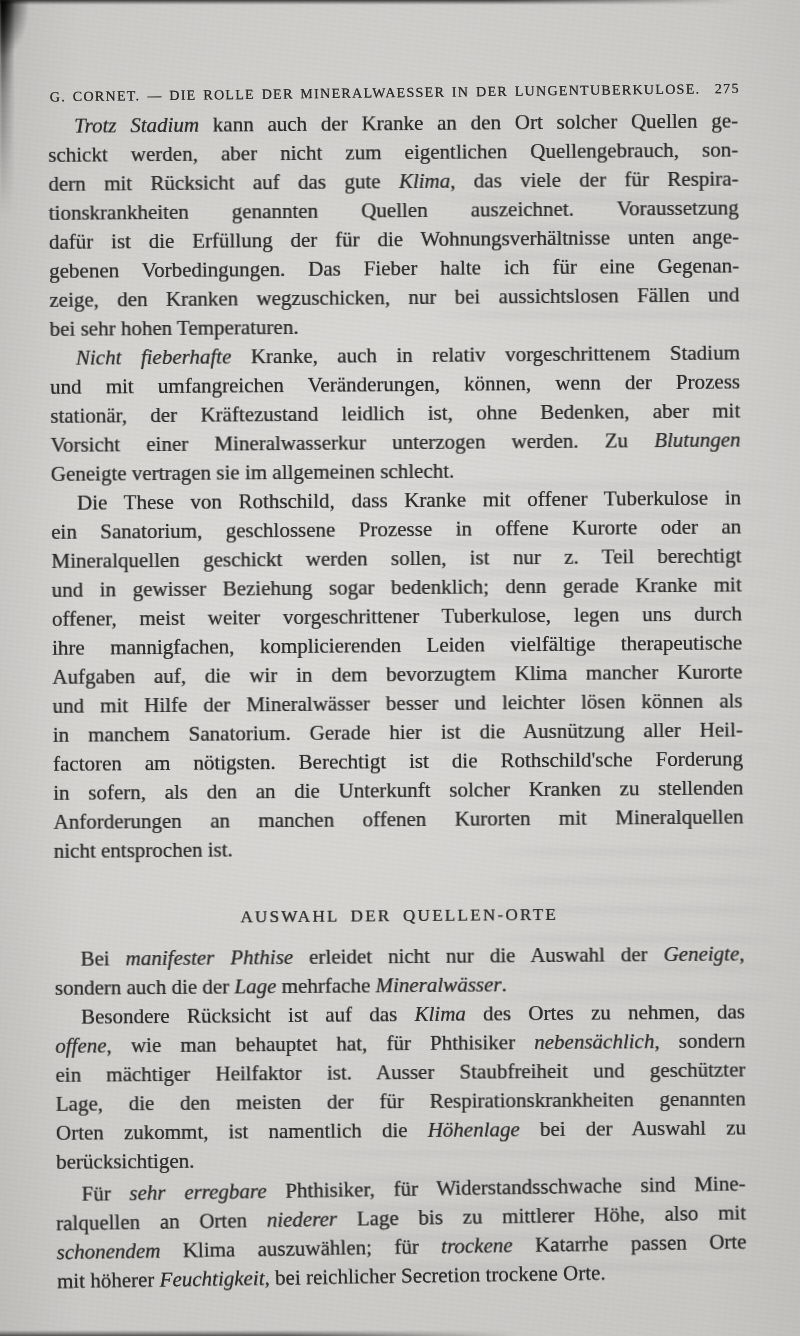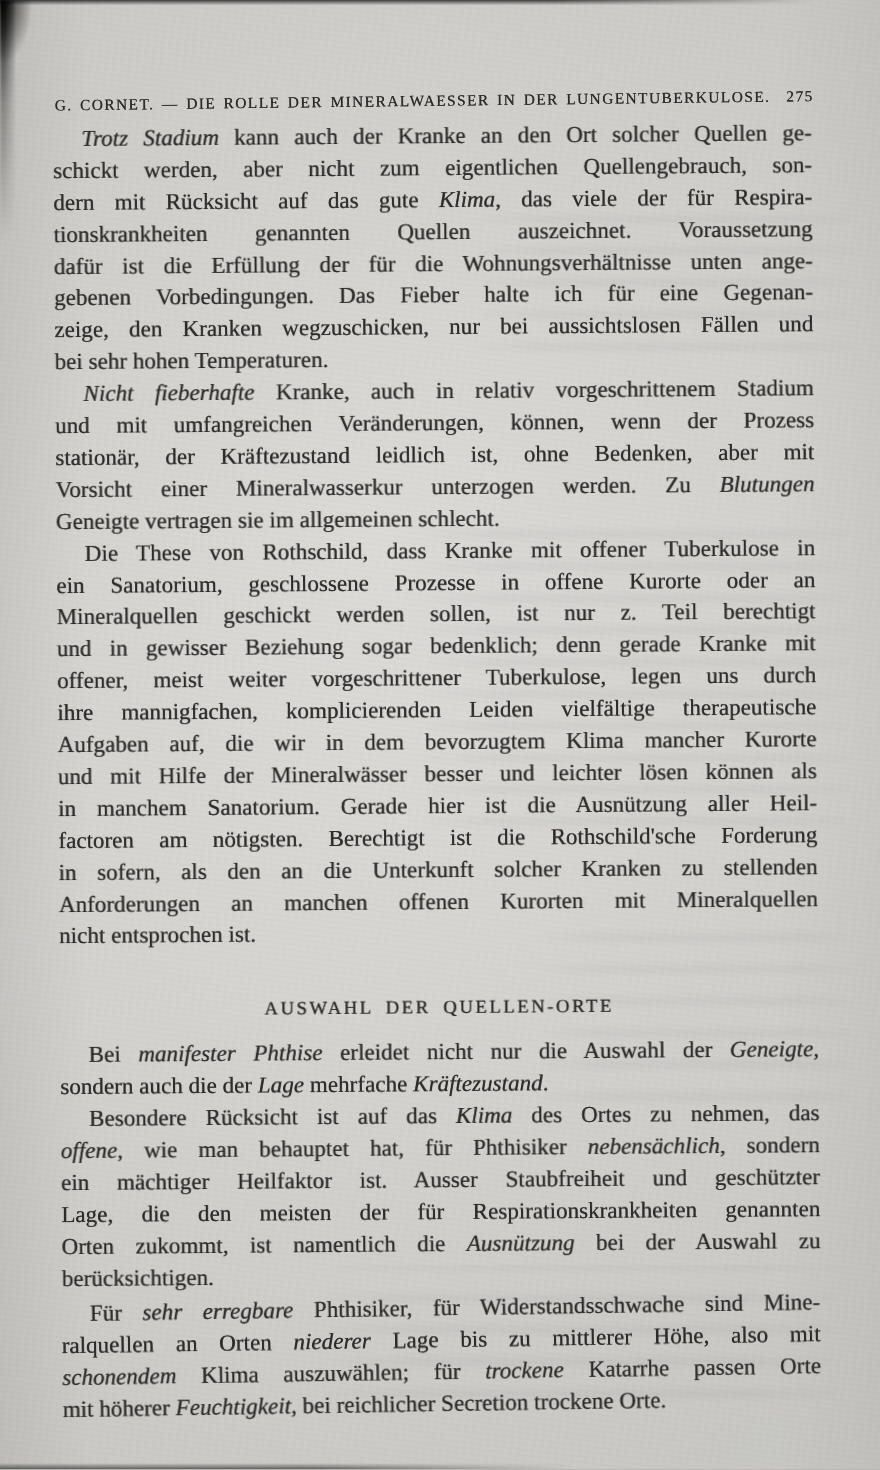--- a/index.html
+++ b/index.html
@@ -148,28 +148,28 @@
           <div class="line">und mit Hilfe der Mineralwässer besser und leichter lösen können als</div>
           <div class="line">in manchem Sanatorium. Gerade hier ist die Ausnützung aller Heil-</div>
           <div class="line">factoren am nötigsten. Berechtigt ist die Rothschild'sche Forderung</div>
           <div class="line">in sofern, als den an die Unterkunft solcher Kranken zu stellenden</div>
           <div class="line">Anforderungen an manchen offenen Kurorten mit Mineralquellen</div>
           <div class="line last">nicht entsprochen ist.</div>
         </div>
         <div class="section-heading">AUSWAHL DER QUELLEN-ORTE</div>
         <div class="paragraph">
           <div class="line first">Bei <i>manifester Phthise</i> erleidet nicht nur die Auswahl der <i>Geneigte</i>,</div>
-          <div class="line last">sondern auch die der <i>Lage</i> mehrfache <i>Kräftezustand</i>.</div>
+          <div class="line last">sondern auch die der <i>Lage</i> mehrfache <i>Mineralwässer</i>.</div>
         </div>
         <div class="paragraph">
           <div class="line first">Besondere Rücksicht ist auf das <i>Klima</i> des Ortes zu nehmen, das</div>
           <div class="line"><i>offene</i>, wie man behauptet hat, für Phthisiker <i>nebensächlich</i>, sondern</div>
           <div class="line">ein mächtiger Heilfaktor ist. Ausser Staubfreiheit und geschützter</div>
           <div class="line">Lage, die den meisten der für Respirationskrankheiten genannten</div>
-          <div class="line">Orten zukommt, ist namentlich die <i>Ausnützung</i> bei der Auswahl zu</div>
+          <div class="line">Orten zukommt, ist namentlich die <i>Höhenlage</i> bei der Auswahl zu</div>
           <div class="line last">berücksichtigen.</div>
         </div>
         <div class="paragraph">
           <div class="line first">Für <i>sehr erregbare</i> Phthisiker, für Widerstandsschwache sind Mine-</div>
           <div class="line">ralquellen an Orten <i>niederer</i> Lage bis zu mittlerer Höhe, also mit</div>
           <div class="line"><i>schonendem</i> Klima auszuwählen; für <i>trockene</i> Katarrhe passen Orte</div>
           <div class="line last">mit höherer <i>Feuchtigkeit</i>, bei reichlicher Secretion trockene Orte.</div>
         </div>
       </main>
   </div>

